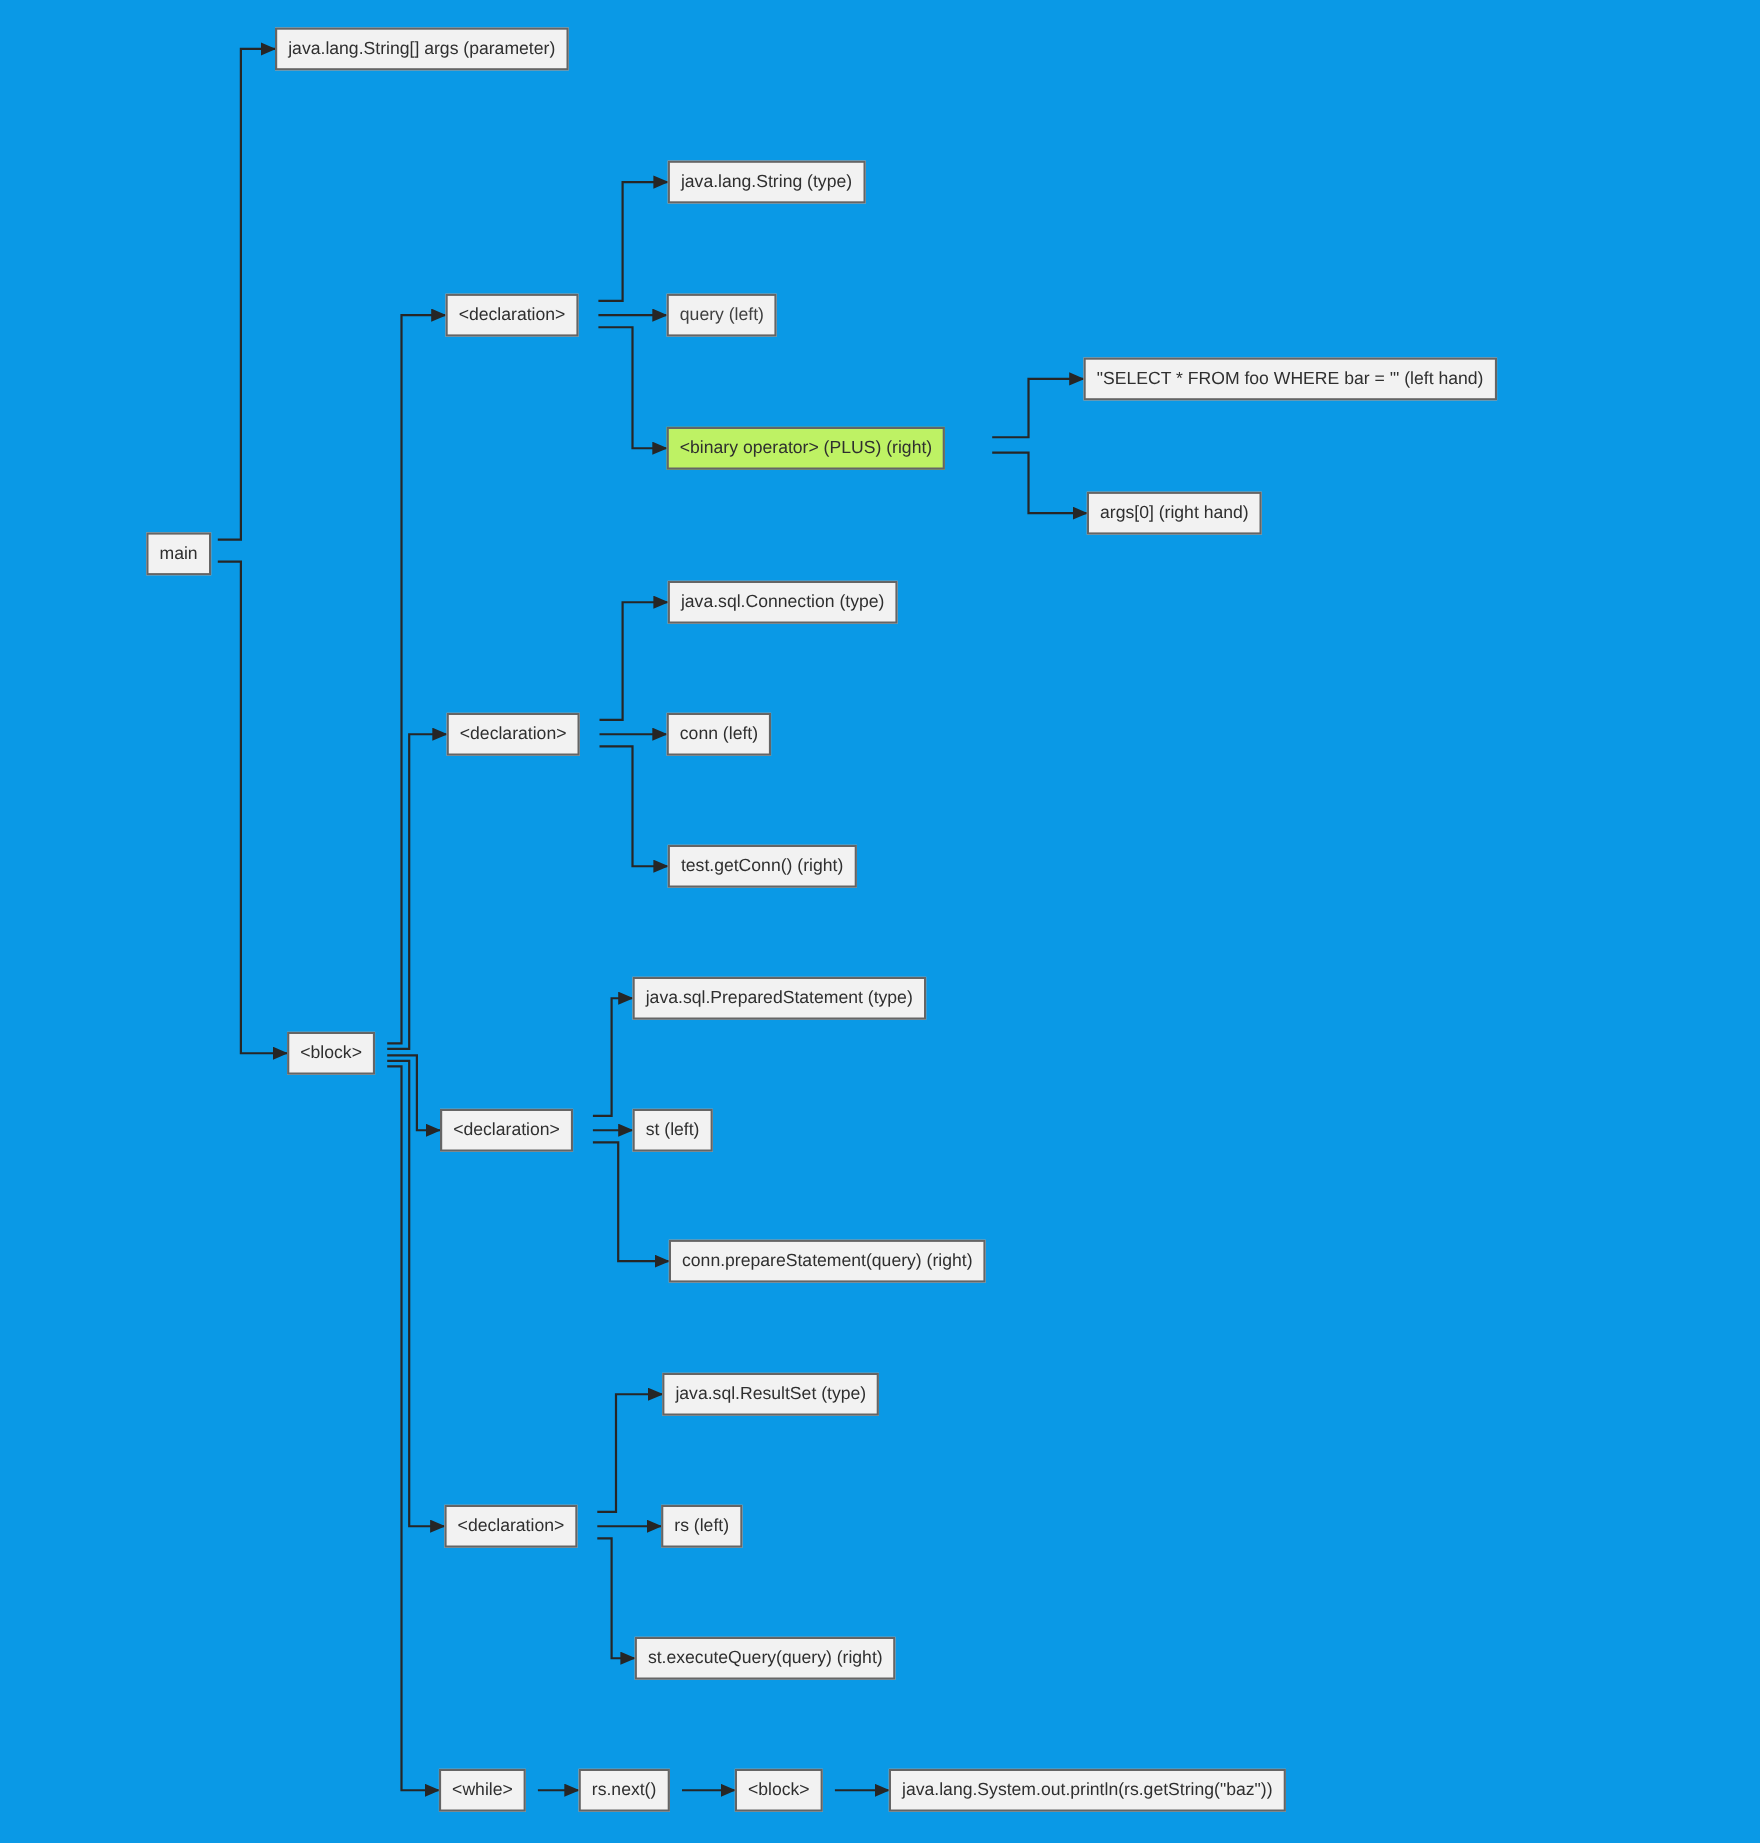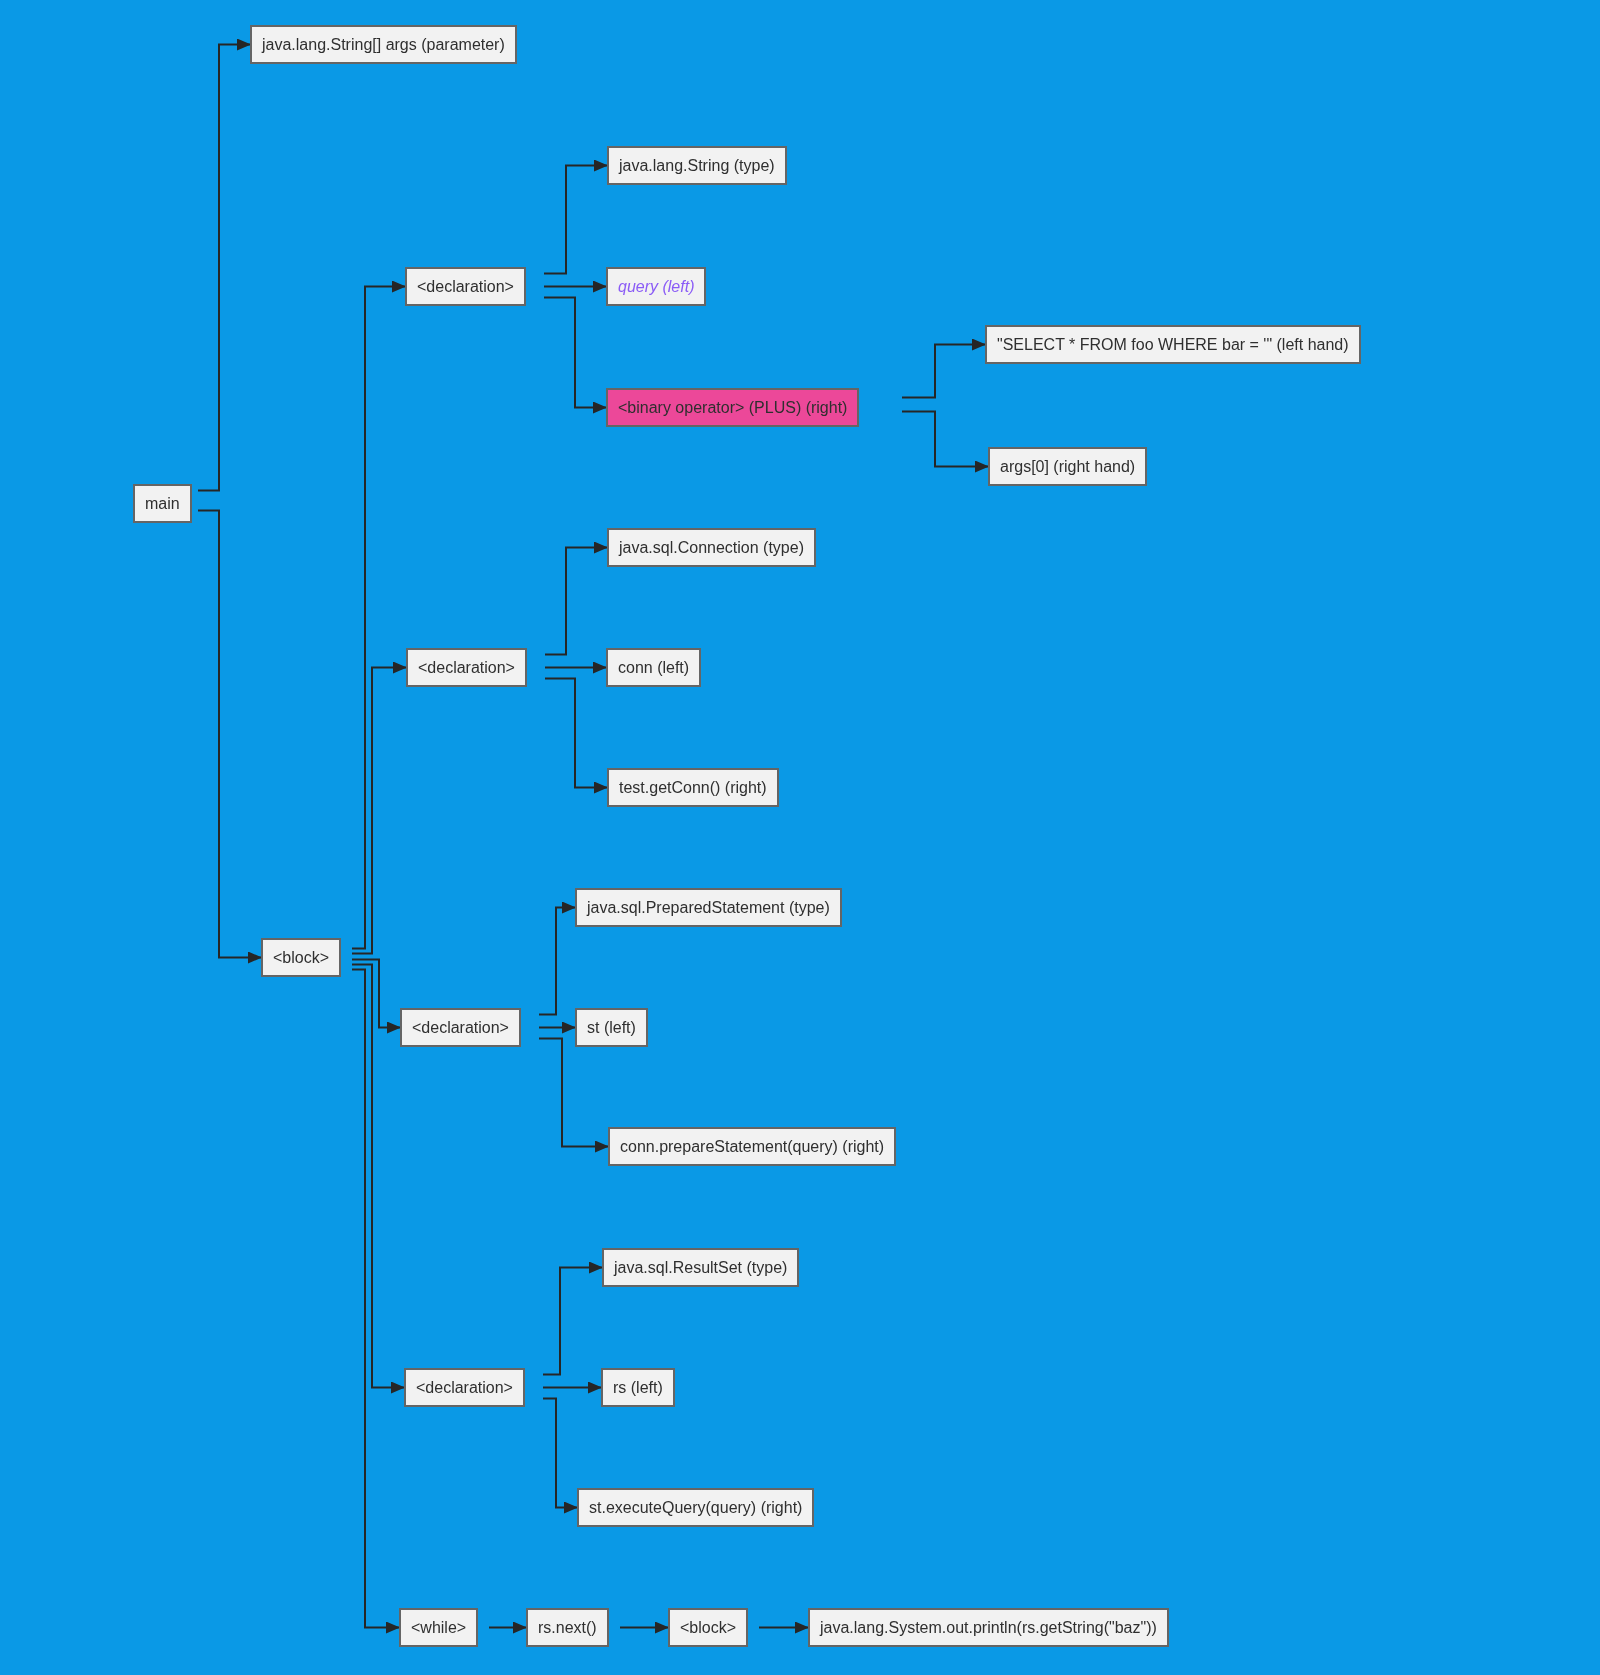--- a/index.html
+++ b/index.html
@@ -70,22 +70,22 @@
       <polyline points="543,1398.5 556,1398.5 556,1507.5 577,1507.5" stroke="#262626" marker-end="url(#arrow)"></polyline>
       <polyline points="489,1627.5 526,1627.5" stroke="#262626" marker-end="url(#arrow)"></polyline>
       <polyline points="620,1627.5 668,1627.5" stroke="#262626" marker-end="url(#arrow)"></polyline>
       <polyline points="759,1627.5 808,1627.5" stroke="#262626" marker-end="url(#arrow)"></polyline>
     </svg>
 <div class="node" style="left: 133px; top: 484px; background: rgb(242, 242, 242); border-color: rgb(101, 101, 101); color: rgb(47, 47, 47);">main</div>
     <div class="node" style="left: 250px; top: 25px; background: rgb(242, 242, 242); border-color: rgb(101, 101, 101); color: rgb(47, 47, 47);">java.lang.String[] args (parameter)</div>
     <div class="node" style="left: 261px; top: 938px; background: rgb(242, 242, 242); border-color: rgb(101, 101, 101); color: rgb(47, 47, 47);">&lt;block&gt;</div>
     <div class="node" style="left: 405px; top: 267px; background: rgb(242, 242, 242); border-color: rgb(101, 101, 101); color: rgb(47, 47, 47);">&lt;declaration&gt;</div>
     <div class="node" style="left: 607px; top: 146px; background: rgb(242, 242, 242); border-color: rgb(101, 101, 101); color: rgb(47, 47, 47);">java.lang.String (type)</div>
-    <div class="node" style="left: 606px; top: 267px; background: rgb(242, 242, 242); border-color: rgb(101, 101, 101); color: #8b5cf6; font-style: italic;">query (left)</div>
-    <div class="node" style="left: 606px; top: 388px; background: #ec4899; border-color: rgb(101, 101, 101); color: rgb(47, 47, 47);">&lt;binary operator&gt; (PLUS) (right)</div>
+    <div class="node" style="left: 606px; top: 267px; background: rgb(242, 242, 242); border-color: rgb(101, 101, 101); color: #404040;">query (left)</div>
+    <div class="node" style="left: 606px; top: 388px; background: #bef264; border-color: rgb(101, 101, 101); color: rgb(47, 47, 47);">&lt;binary operator&gt; (PLUS) (right)</div>
     <div class="node" style="left: 985px; top: 325px; background: rgb(242, 242, 242); border-color: rgb(101, 101, 101); color: rgb(47, 47, 47);">"SELECT * FROM foo WHERE bar = '" (left hand)</div>
     <div class="node" style="left: 988px; top: 447px; background: rgb(242, 242, 242); border-color: rgb(101, 101, 101); color: rgb(47, 47, 47);">args[0] (right hand)</div>
     <div class="node" style="left: 406px; top: 648px; background: rgb(242, 242, 242); border-color: rgb(101, 101, 101); color: rgb(47, 47, 47);">&lt;declaration&gt;</div>
     <div class="node" style="left: 607px; top: 528px; background: rgb(242, 242, 242); border-color: rgb(101, 101, 101); color: rgb(47, 47, 47);">java.sql.Connection (type)</div>
     <div class="node" style="left: 606px; top: 648px; background: rgb(242, 242, 242); border-color: rgb(101, 101, 101); color: rgb(47, 47, 47);">conn (left)</div>
     <div class="node" style="left: 607px; top: 768px; background: rgb(242, 242, 242); border-color: rgb(101, 101, 101); color: rgb(47, 47, 47);">test.getConn() (right)</div>
     <div class="node" style="left: 400px; top: 1008px; background: rgb(242, 242, 242); border-color: rgb(101, 101, 101); color: rgb(47, 47, 47);">&lt;declaration&gt;</div>
     <div class="node" style="left: 575px; top: 888px; background: rgb(242, 242, 242); border-color: rgb(101, 101, 101); color: rgb(47, 47, 47);">java.sql.PreparedStatement (type)</div>
     <div class="node" style="left: 575px; top: 1008px; background: rgb(242, 242, 242); border-color: rgb(101, 101, 101); color: rgb(47, 47, 47);">st (left)</div>
     <div class="node" style="left: 608px; top: 1127px; background: rgb(242, 242, 242); border-color: rgb(101, 101, 101); color: rgb(47, 47, 47);">conn.prepareStatement(query) (right)</div>

